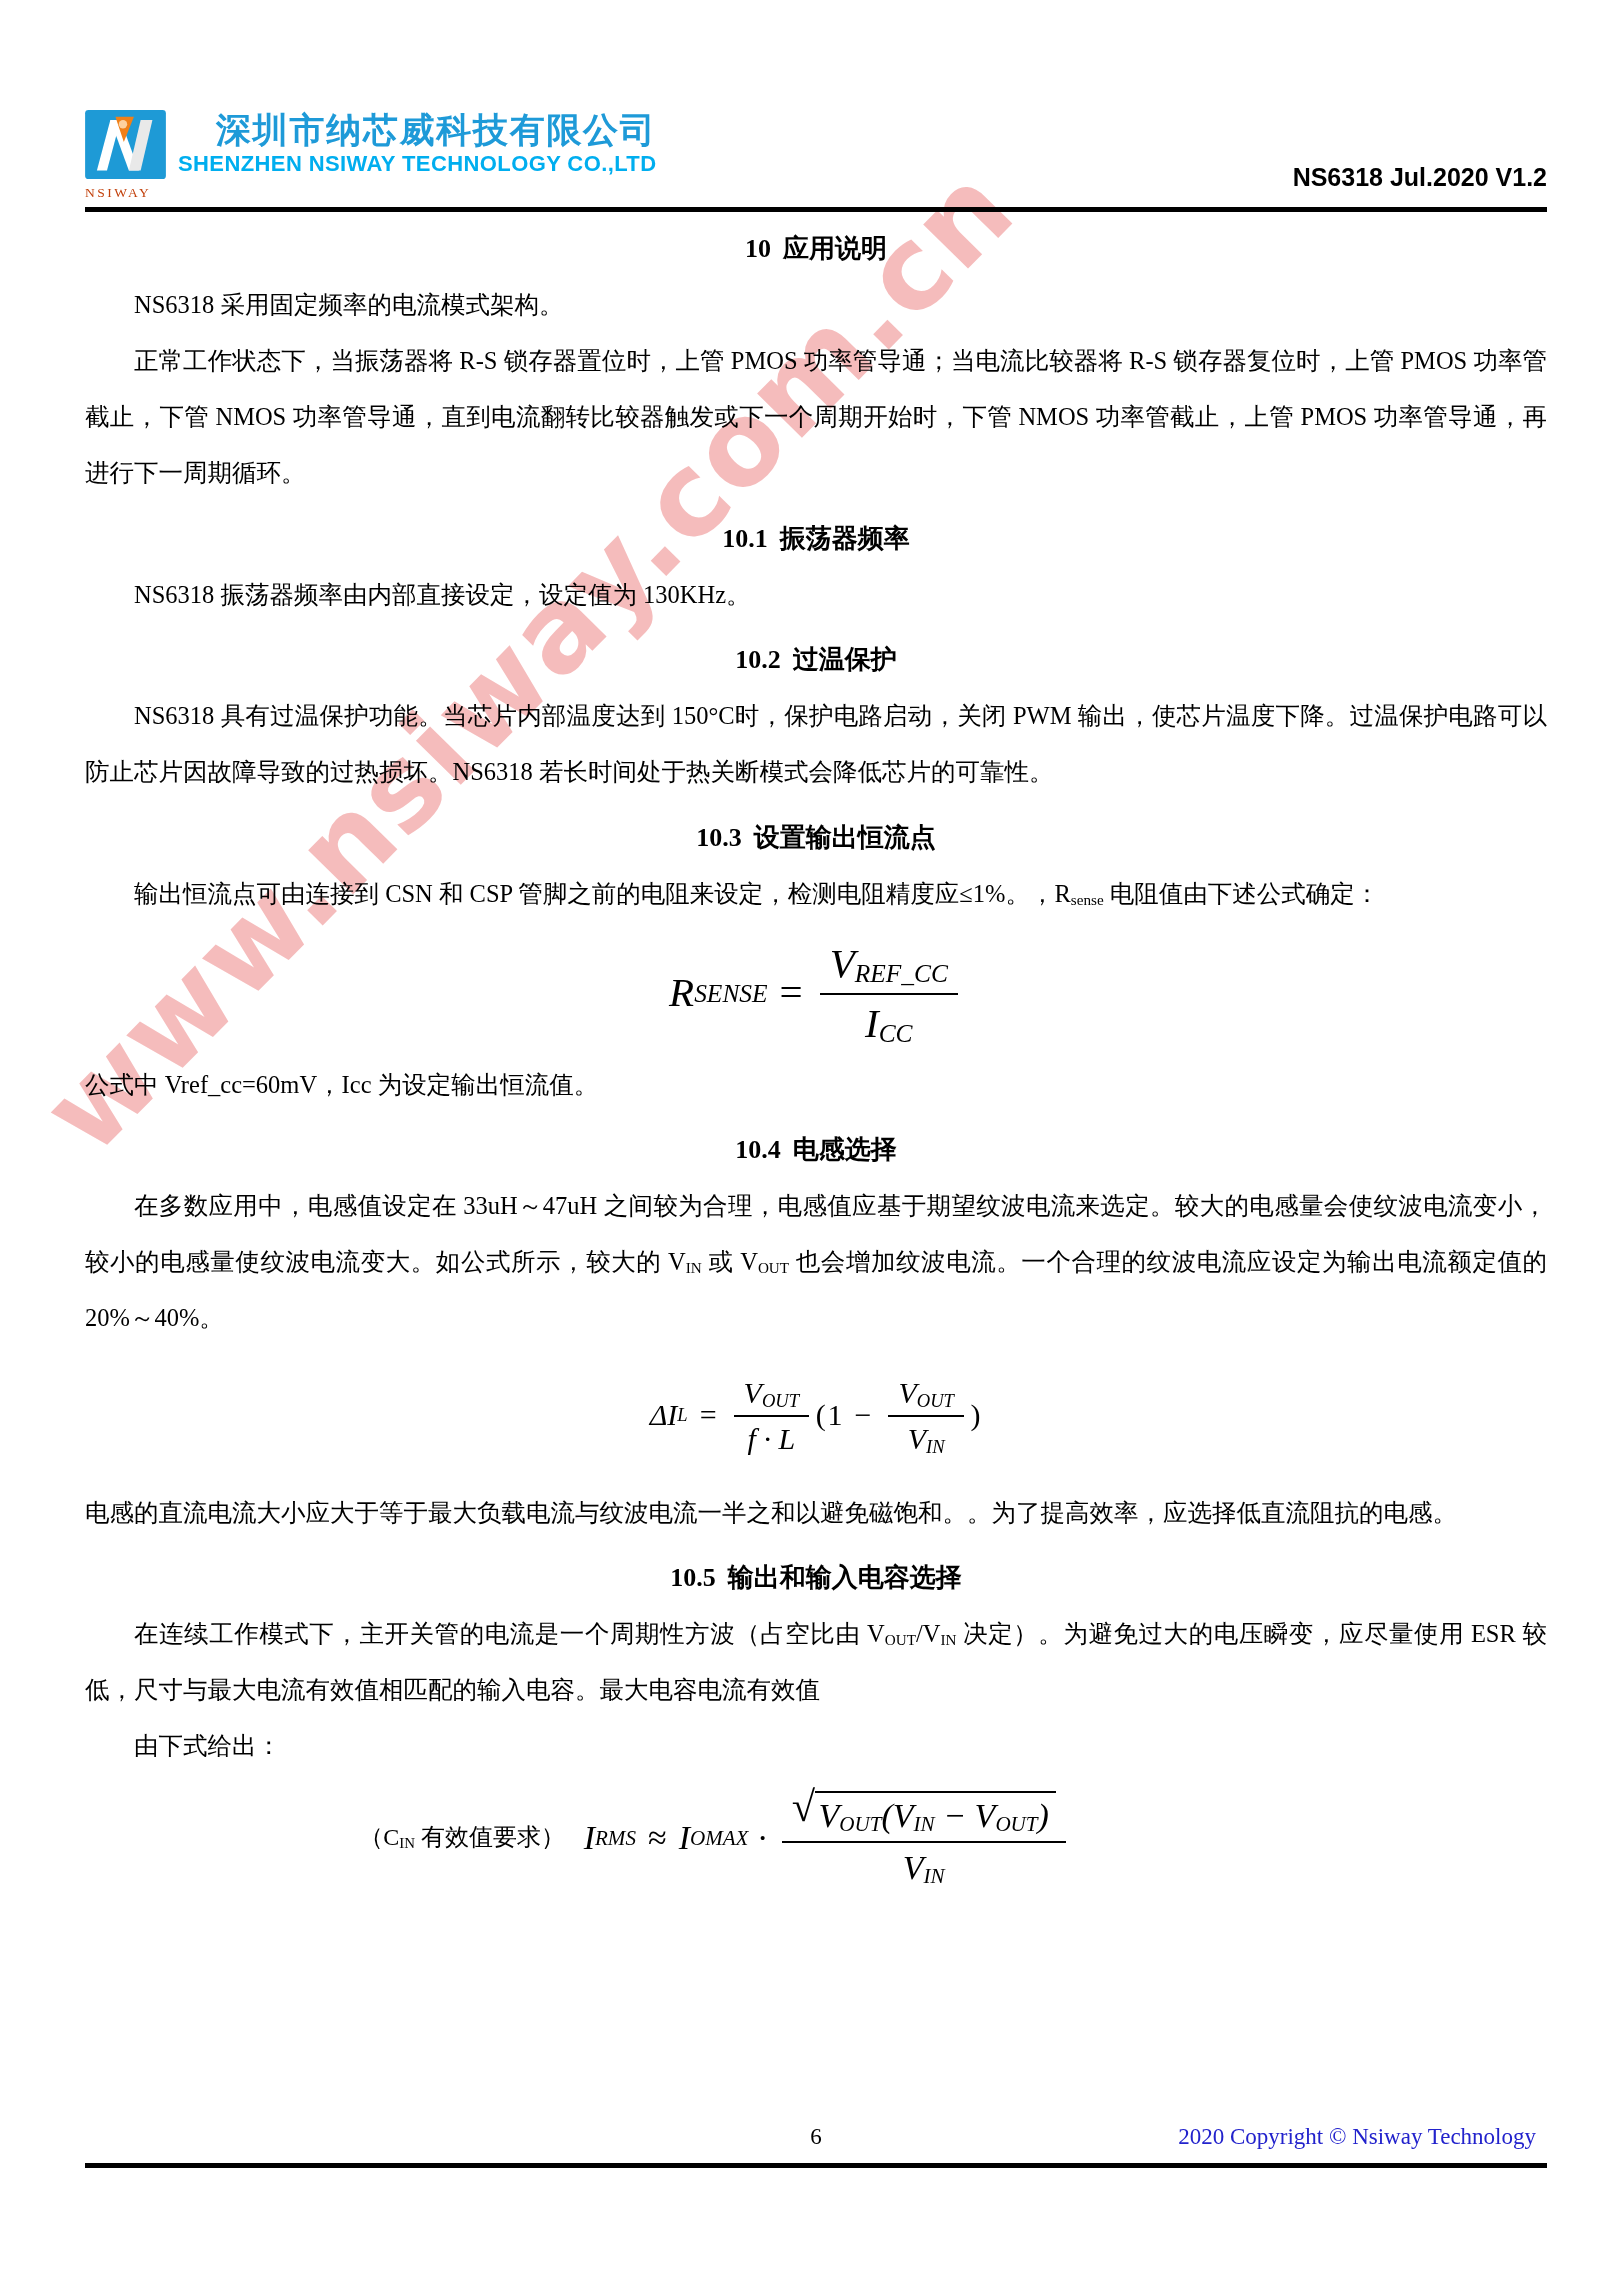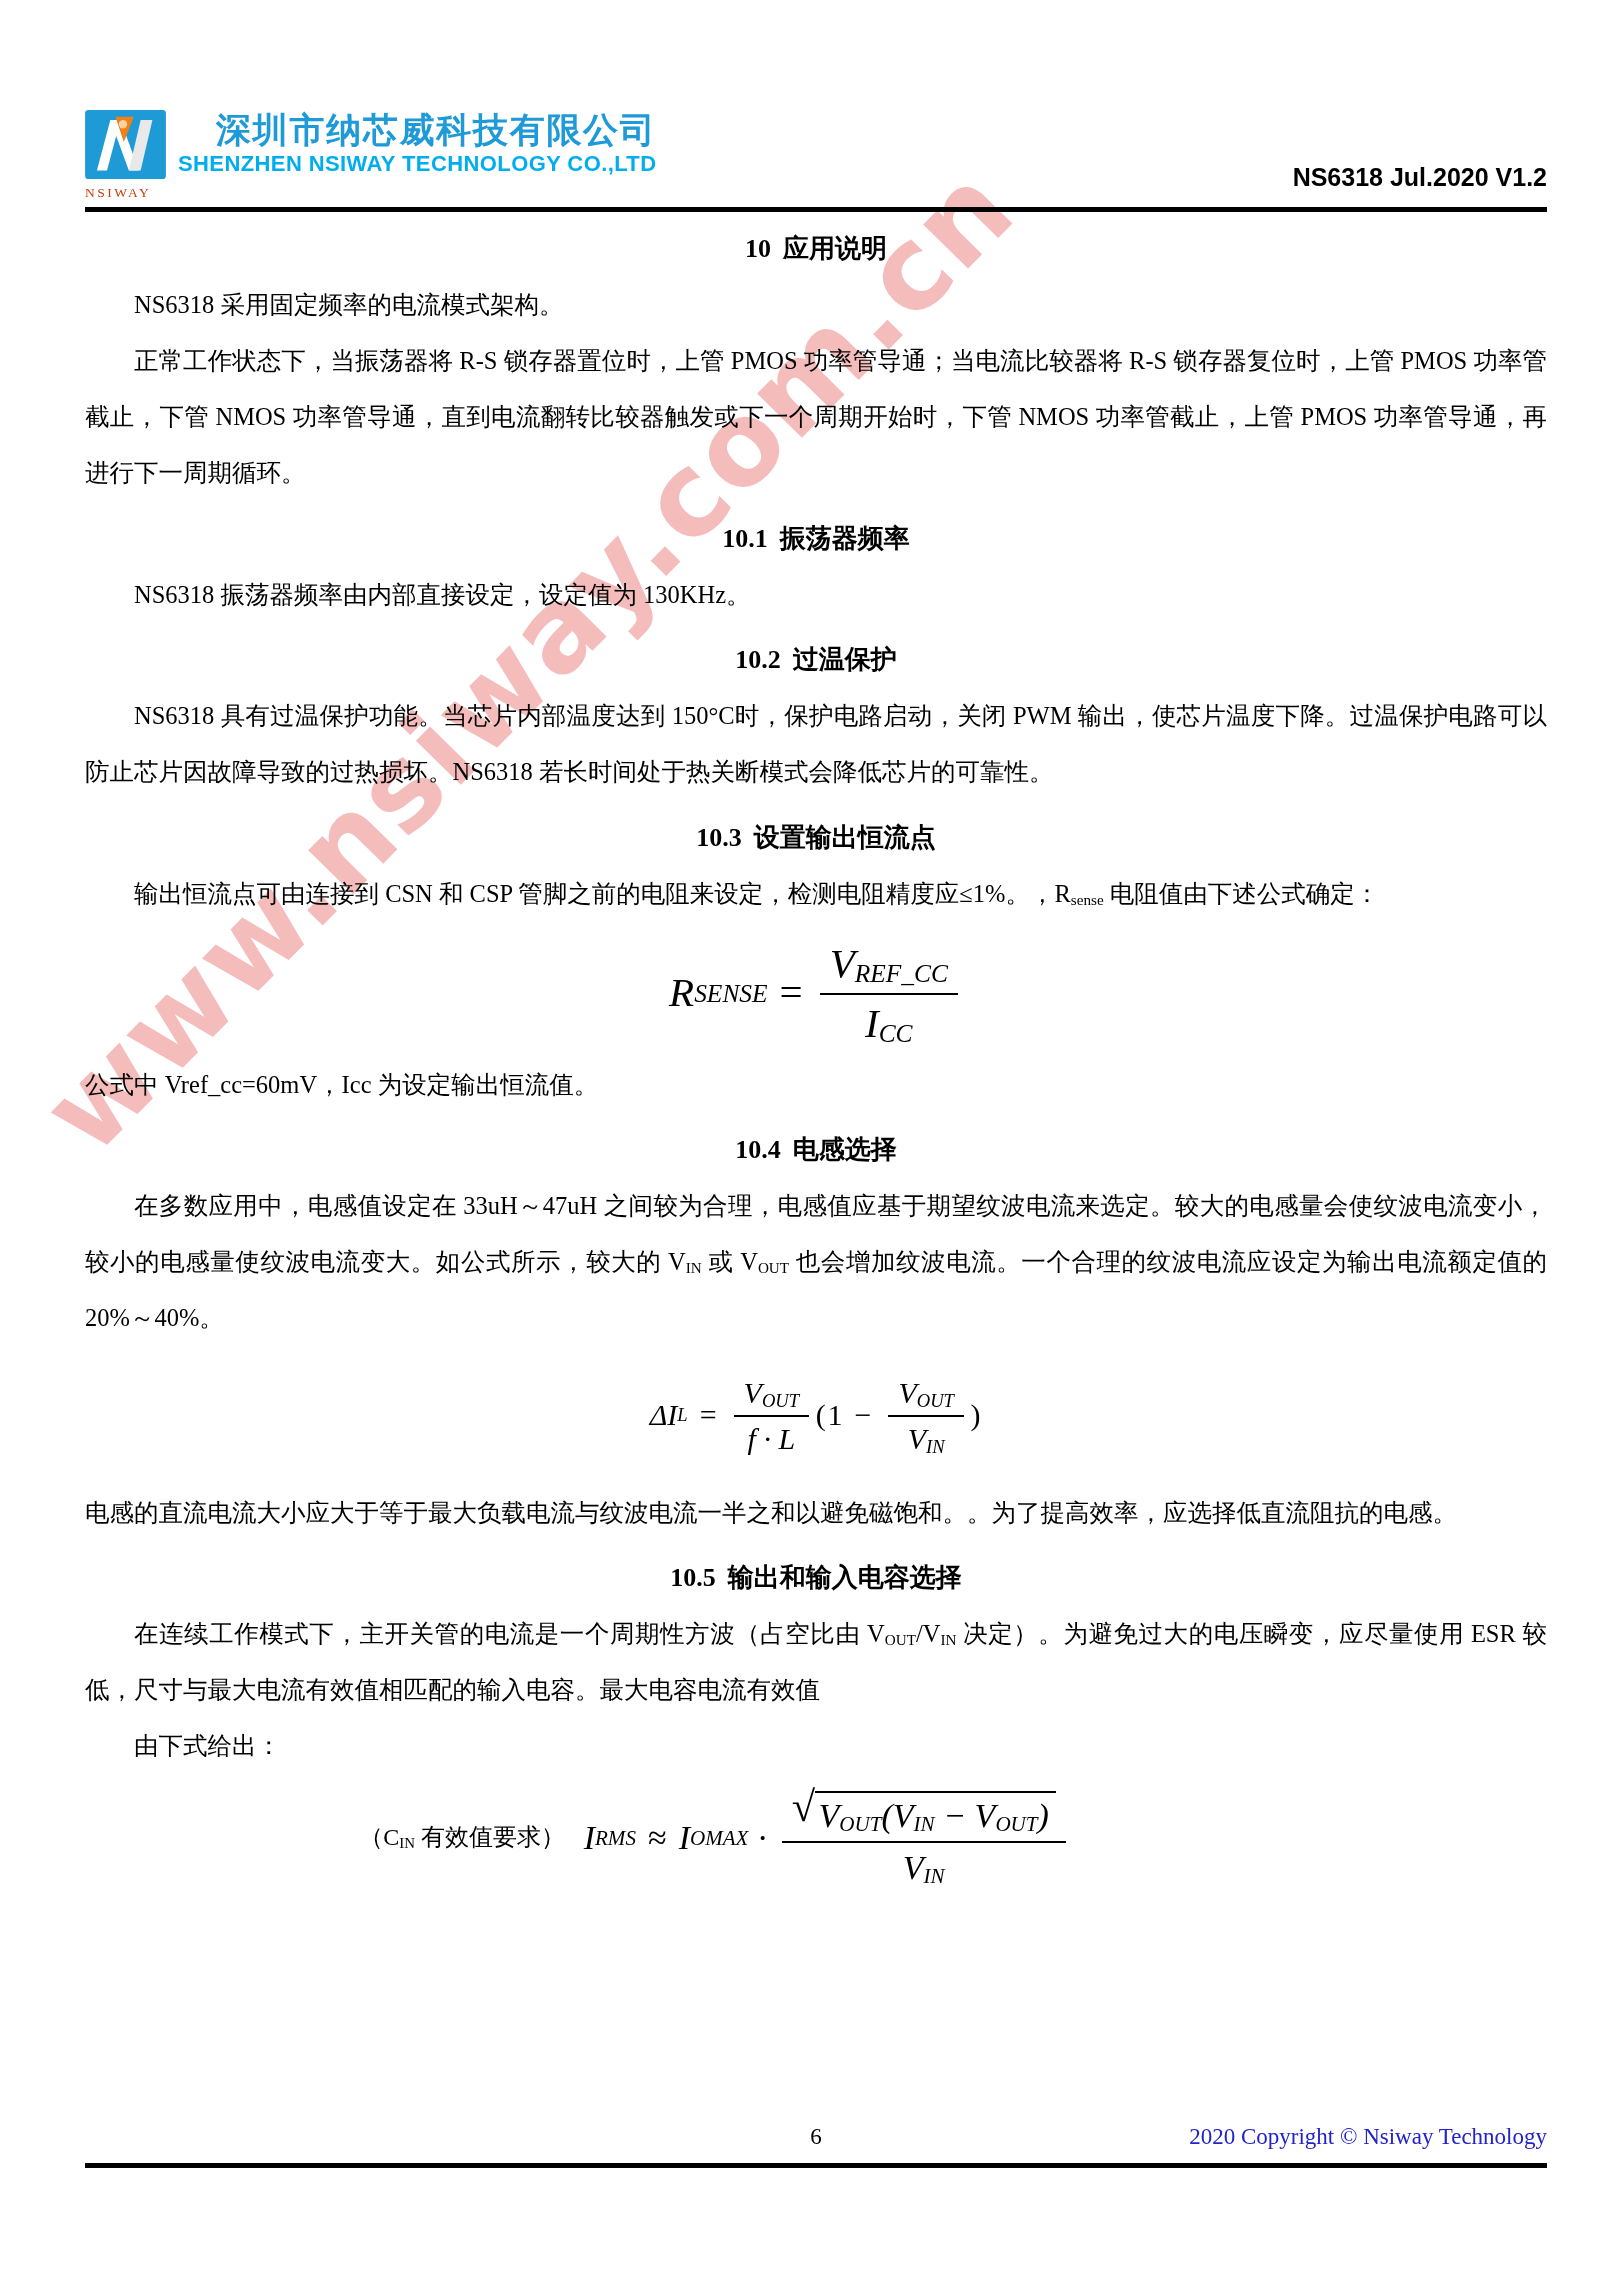--- a/index.html
+++ b/index.html
@@ -48,21 +48,21 @@
   .fden{padding:5px 10px 0 10px;}
   .paren{font-style:normal;margin:0 1.7px;}
   .sqrt{display:inline-flex;align-items:flex-start;}
   .rad{font-style:normal;font-size:1.25em;line-height:0.9;transform:translateY(-3.4px);}
   .radicand{border-top:2.5px solid #000;padding:3.4px 6.8px 0 3.4px;}
   .fprefix{font-style:normal;font-size:24px;margin-right:18.6px;white-space:nowrap;}
   
   .footer{position:absolute;left:85px;right:76px;top:2124px;z-index:1;}
   .footer-row{position:relative;height:34px;font-size:23px;}
   .page-num{position:absolute;left:50%;transform:translateX(-50%);}
-  .copyright{position:absolute;right:0;color:#2222cc;}
+  .copyright{position:absolute;right:11px;color:#2222cc;}
   .footer-rule{height:5px;background:#000;margin-top:5px;}
 </style>
 </head>
 <body>
 
 <div class="page">
 
   <div class="watermark">www.nsiway.com.cn</div>
 
   <div class="header">

